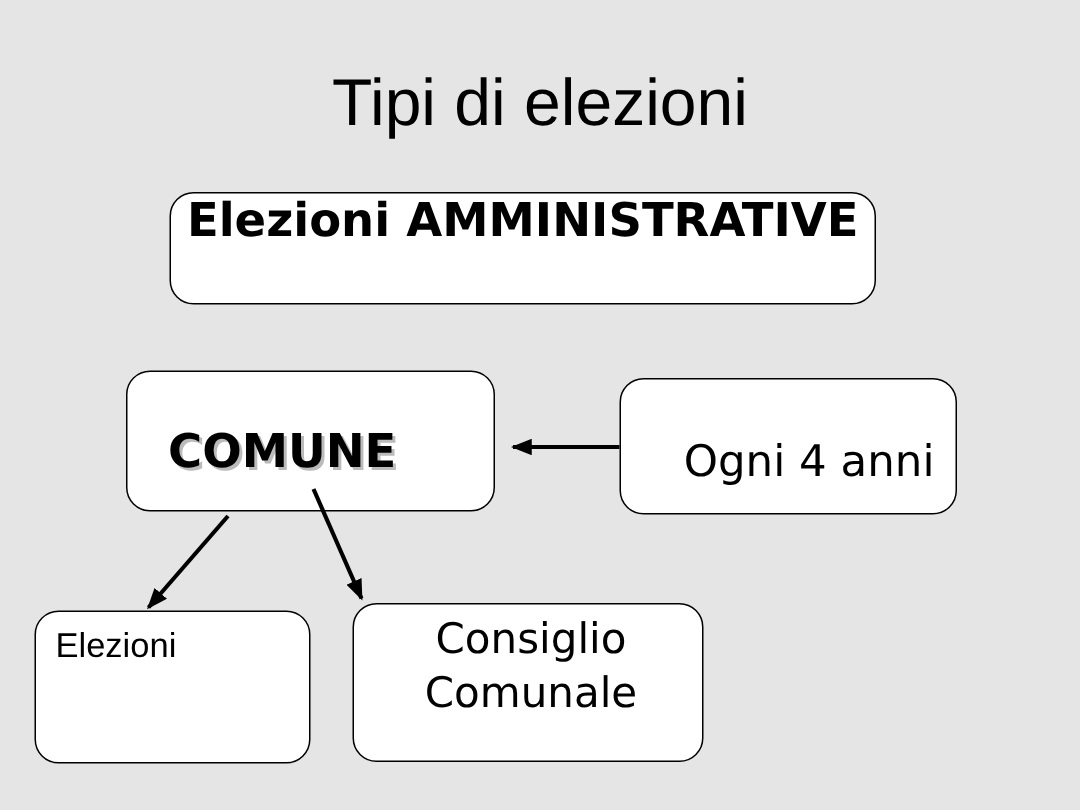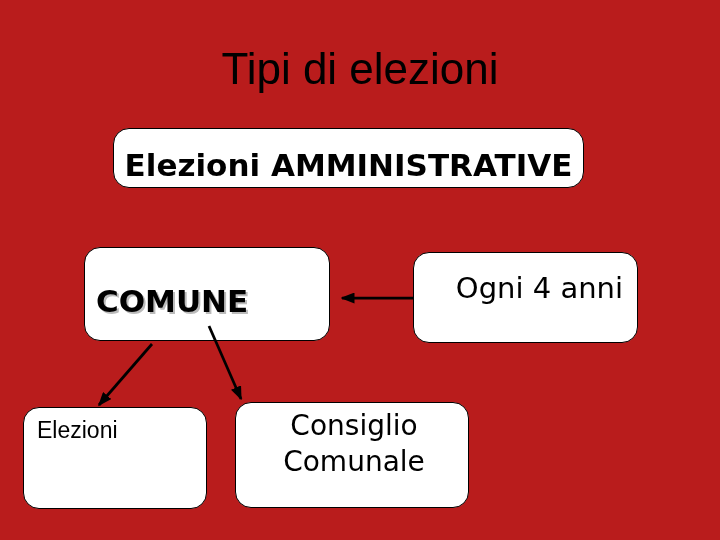--- a/index.html
+++ b/index.html
@@ -4,21 +4,21 @@
 <style>
   html, body { margin: 0; padding: 0; }
   body {
     width: 720px; height: 540px;
     background: #ffffff;
     position: relative;
     overflow: hidden;
     font-family: "DejaVu Sans", sans-serif;
     color: #000000;
   }
-  .slide { position: absolute; inset: 0; background: #b91c1c; }
+  .slide { position: absolute; inset: 0; background: #e5e5e5; }
 
   .title {
     position: absolute;
     top: 45px; left: 0; width: 720px;
     margin: 0;
     text-align: center;
     font-family: "Liberation Sans", "DejaVu Sans", sans-serif;
     font-weight: 400;
     font-size: 44px;
     line-height: 1.1;
@@ -30,39 +30,39 @@
     position: absolute;
     box-sizing: border-box;
     background: #ffffff;
     border: 1.5px solid #000000;
     border-radius: 16px;
     color: #000000;
     z-index: 2;
   }
 
   .node-elezioni {
-    left: 113px; top: 128px; width: 471px; height: 60px;
+    left: 113px; top: 128px; width: 471px; height: 75px;
     font-weight: bold;
     font-size: 31px;
     text-align: center;
-    padding-top: 18px;
+    padding-top: 0;
   }
 
   .node-comune {
     left: 84px; top: 247px; width: 246px; height: 94px;
     display: flex; align-items: center;
     padding: 14px 0 0 11px;
     font-weight: bold;
     font-size: 31px;
   }
-  .node-comune .label { text-shadow: 2px 2px 0 #bbbbbb; }
+  .node-comune .label { text-shadow: 2px 2px 0 #bbbbbb; margin-left: 16px; }
 
   .node-ogni4 {
     left: 413px; top: 252px; width: 225px; height: 91px;
-    display: flex; justify-content: flex-end;
+    display: flex; align-items: center; justify-content: flex-end;
     padding: 18px 14px 0 0;
     font-size: 29px;
   }
 
   .node-sindaco {
     left: 23px; top: 407px; width: 184px; height: 102px;
     font-family: "Liberation Sans", "DejaVu Sans", sans-serif;
     font-size: 23px;
     padding: 9px 0 0 13px;
   }

